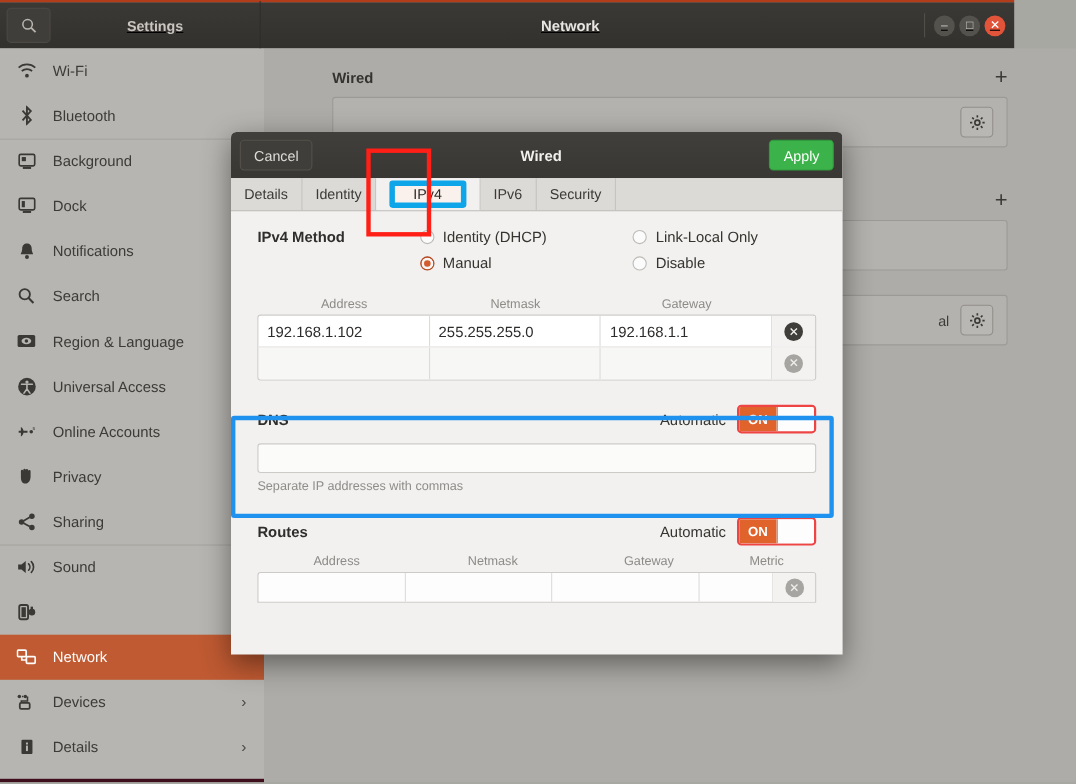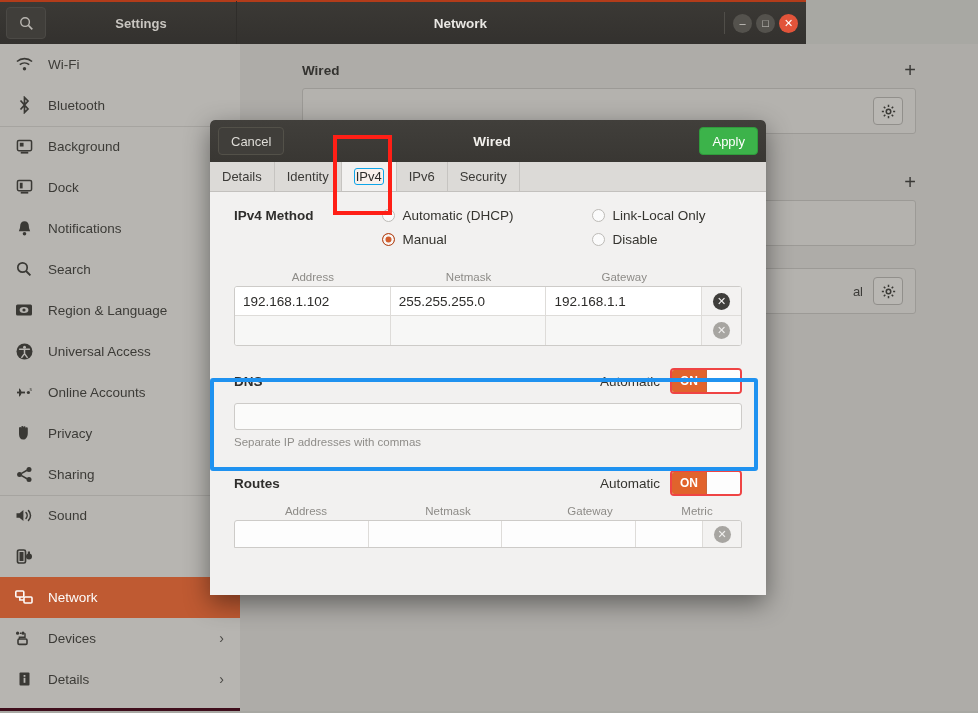--- a/index.html
+++ b/index.html
@@ -6,24 +6,24 @@
   html, body {
     width: 978px; height: 713px;
     font-family: "Liberation Sans", sans-serif;
     overflow: hidden;
     background: #a8a8a3;
   }
   #app { position: relative; width: 978px; height: 713px; }
 
   
   .titlebar {
-    position: absolute; left: 0; top: 0; width: 806px; height: 44px;
+    position: absolute; left: 0; top: 0; width: 922px; height: 44px;
     background: linear-gradient(#3b3935, #33312e);
     border-top: 2px solid #b33c1a;
-    display: flex; align-items: center;
+    display: flex; align-items: center; text-decoration: underline;
   }
   .tb-searchbtn {
     width: 40px; height: 32px; margin-left: 6px;
     background: #403e3a; border: 1px solid #4b4945; border-radius: 4px;
     display: flex; align-items: center; justify-content: center;
   }
   .tb-searchbtn svg { display: block; }
   .tb-settings-title {
     width: 190px; text-align: center;
     color: #c9c6c1; font-size: 13px; font-weight: bold;
@@ -117,22 +117,22 @@
   }
   .dlg-tab {
     padding: 0 12px; display: flex; align-items: center;
     font-size: 13px; color: #3b3a37;
     border-right: 1px solid #c6c4c1;
   }
   .dlg-tab.active {
     background: #f2f1f0; color: #2e2d2b;
   }
   .dlg-tab.active .tabinner {
-    border: 1px solid #0ea5e9; border-radius: 3px;
-    padding: 0 1px; background: #faf1ec;
+    border: 5px solid #0ea5e9; border-radius: 3px;
+    padding: 0 17px; background: #faf1ec;
   }
 
   .dlg-body { padding: 16px 24px 0 24px; position: relative; border-radius: 12px; }
 
   .row-method { display: flex; align-items: flex-start; }
   .lbl-bold { font-size: 13.5px; font-weight: bold; color: #2f2e2c; }
   .method-opts { display: flex; margin-left: 68px; gap: 78px; }
   .opt-col { display: flex; flex-direction: column; gap: 9px; }
   .opt {
     display: flex; align-items: center; gap: 8px;
@@ -487,21 +487,21 @@
     </div>
 
     <div class="dlg-body">
 
       <div class="row-method">
         <span class="lbl-bold">IPv4 Method</span>
         <div class="method-opts">
           <div class="opt-col">
             <label class="opt">
               <span class="radio"></span>
-              <span>Automatic (DHCP)</span>
+              <span>Identity (DHCP)</span>
             </label>
             <label class="opt">
               <span class="radio on"></span>
               <span>Manual</span>
             </label>
           </div>
           <div class="opt-col">
             <label class="opt">
               <span class="radio"></span>
               <span>Link-Local Only</span>

